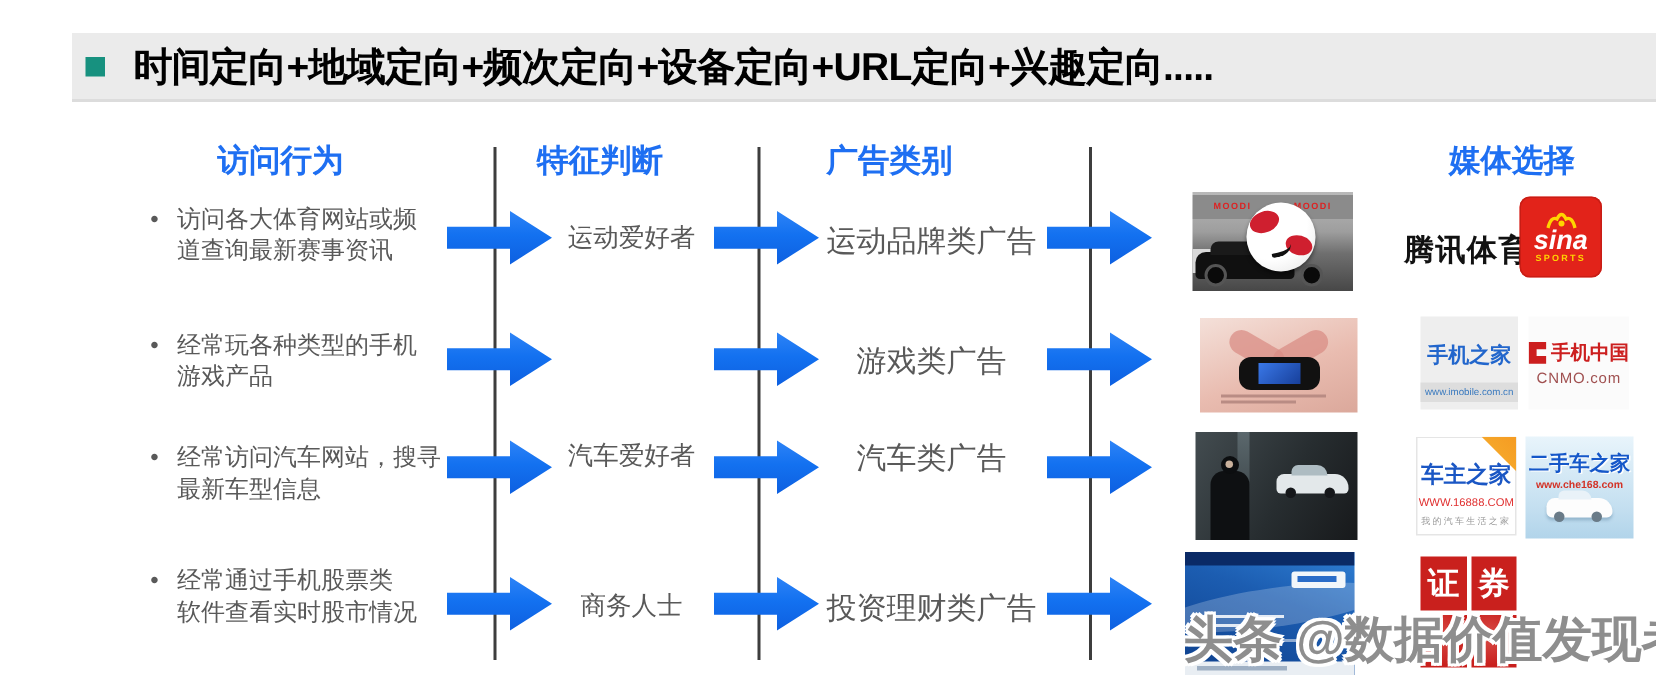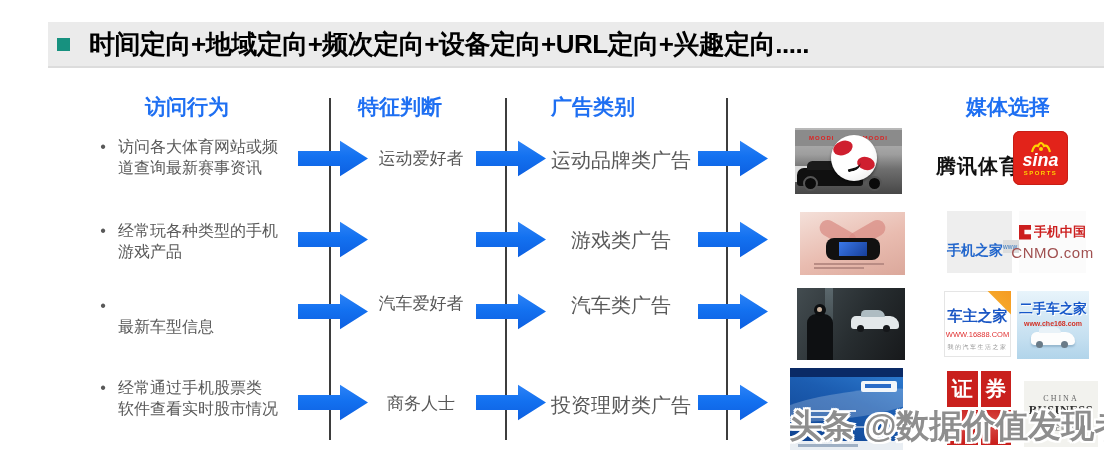--- a/index.html
+++ b/index.html
@@ -101,32 +101,32 @@
 
   
   .media-tencent{position:absolute;left:936px;top:153px;font-size:20px;font-weight:900;color:#111;letter-spacing:1px;}
   .sina-logo{position:absolute;left:1013px;top:131px;width:55px;height:54px;background:#e2231a;border-radius:7px;
              display:flex;flex-direction:column;align-items:center;justify-content:center;box-shadow:0 0 0 1px #c81d15 inset;}
   .sina-crown{height:14px;margin-bottom:-2px;}
   .sina-word{color:#fff;font-size:18px;font-weight:bold;letter-spacing:0;line-height:16px;font-style:italic;}
   .sina-sub{color:#ffd400;font-size:6px;font-weight:bold;letter-spacing:1.5px;margin-top:2px;}
 
   .imobile-box{position:absolute;left:947px;top:211px;width:65px;height:62px;background:#eeeeee;
-               display:flex;flex-direction:row;align-items:center;}
+               display:flex;flex-direction:column;align-items:center;}
   .imobile-name{color:#2266cc;font-weight:bold;font-size:14px;margin-top:17px;white-space:nowrap;}
   .imobile-sub{margin-top:9px;width:100%;height:13px;background:#dddddd;color:#3a7abf;font-size:6.5px;
                text-align:center;line-height:13px;}
 
   .cnmo-box{position:absolute;left:1019px;top:211px;width:67px;height:62px;background:#fbfbfb;
             display:flex;flex-direction:column;align-items:center;justify-content:center;}
   .cnmo-row{display:flex;align-items:center;gap:3px;}
   .cnmo-icon{width:12px;height:15px;background:#cc1f1f;display:inline-block;
              clip-path:polygon(0 0,100% 0,100% 35%,45% 35%,45% 65%,100% 65%,100% 100%,0 100%);}
   .cnmo-name{color:#cc1f1f;font-weight:bold;font-size:13px;white-space:nowrap;}
-  .cnmo-sub{color:#a05050;font-size:15px;margin-top:3px;letter-spacing:.5px;}
+  .cnmo-sub{color:#a05050;font-size:10px;margin-top:3px;letter-spacing:.5px;}
 
   .chezhu-box{position:absolute;left:944px;top:291px;width:67px;height:66px;background:#ffffff;
               box-shadow:0 0 0 1px #e5e5e5 inset;display:flex;flex-direction:column;align-items:center;overflow:hidden;}
   .chezhu-ribbon{position:absolute;top:0;right:0;width:30px;height:30px;
                  background:linear-gradient(45deg,#f7b733,#f59b22);clip-path:polygon(100% 0,22% 0,100% 78%);}
   .chezhu-name{color:#1a56c4;font-weight:bold;font-size:15px;margin-top:16px;white-space:nowrap;}
   .chezhu-sub{color:#e03131;font-weight:normal;font-size:7.5px;margin-top:4px;}
   .chezhu-tag{color:#9a9a9a;font-size:6px;letter-spacing:1.5px;margin-top:4px;}
 
   .ershou-box{position:absolute;left:1017px;top:291px;width:72px;height:68px;
@@ -239,21 +239,21 @@
   <div class="cnmo-box">
     <div class="cnmo-row">
       <span class="cnmo-icon"></span>
       <span class="cnmo-name">手机中国</span>
     </div>
     <div class="cnmo-sub">CNMO.com</div>
   </div>
 
   <div class="behavior b3">
     <span class="bullet">•</span>
-    <span><br><span>最新车型信息</span></span>
+    <span><span>经常访问汽车网站，搜寻</span><br><span>最新车型信息</span></span>
   </div>
   <div class="arrow aA t3"></div>
   <div class="feature f3">汽车爱好者</div>
   <div class="arrow aB t3"></div>
   <div class="category f3">汽车类广告</div>
   <div class="arrow aC t3"></div>
 
   <div class="adimg ad-car">
     <div class="doorlight"></div>
     <div class="man"></div>
@@ -291,21 +291,16 @@
     <div class="fin-line fl3"></div>
     <div class="fin-bottom"></div>
   </div>
 
   <div class="seal-grid">
     <div class="seal">证</div>
     <div class="seal">券</div>
     <div class="seal blank"></div>
     <div class="seal blank"></div>
   </div>
-  <div class="cbp-box">
-    <div class="cbp-l1">CHINA</div>
-    <div class="cbp-l2">BUSINESS</div>
-    <div class="cbp-l3">财经时报</div>
-  </div>
 
   <div class="watermark">头条 @数据价值发现者</div>
 
 </div>
 
 </body></html>

